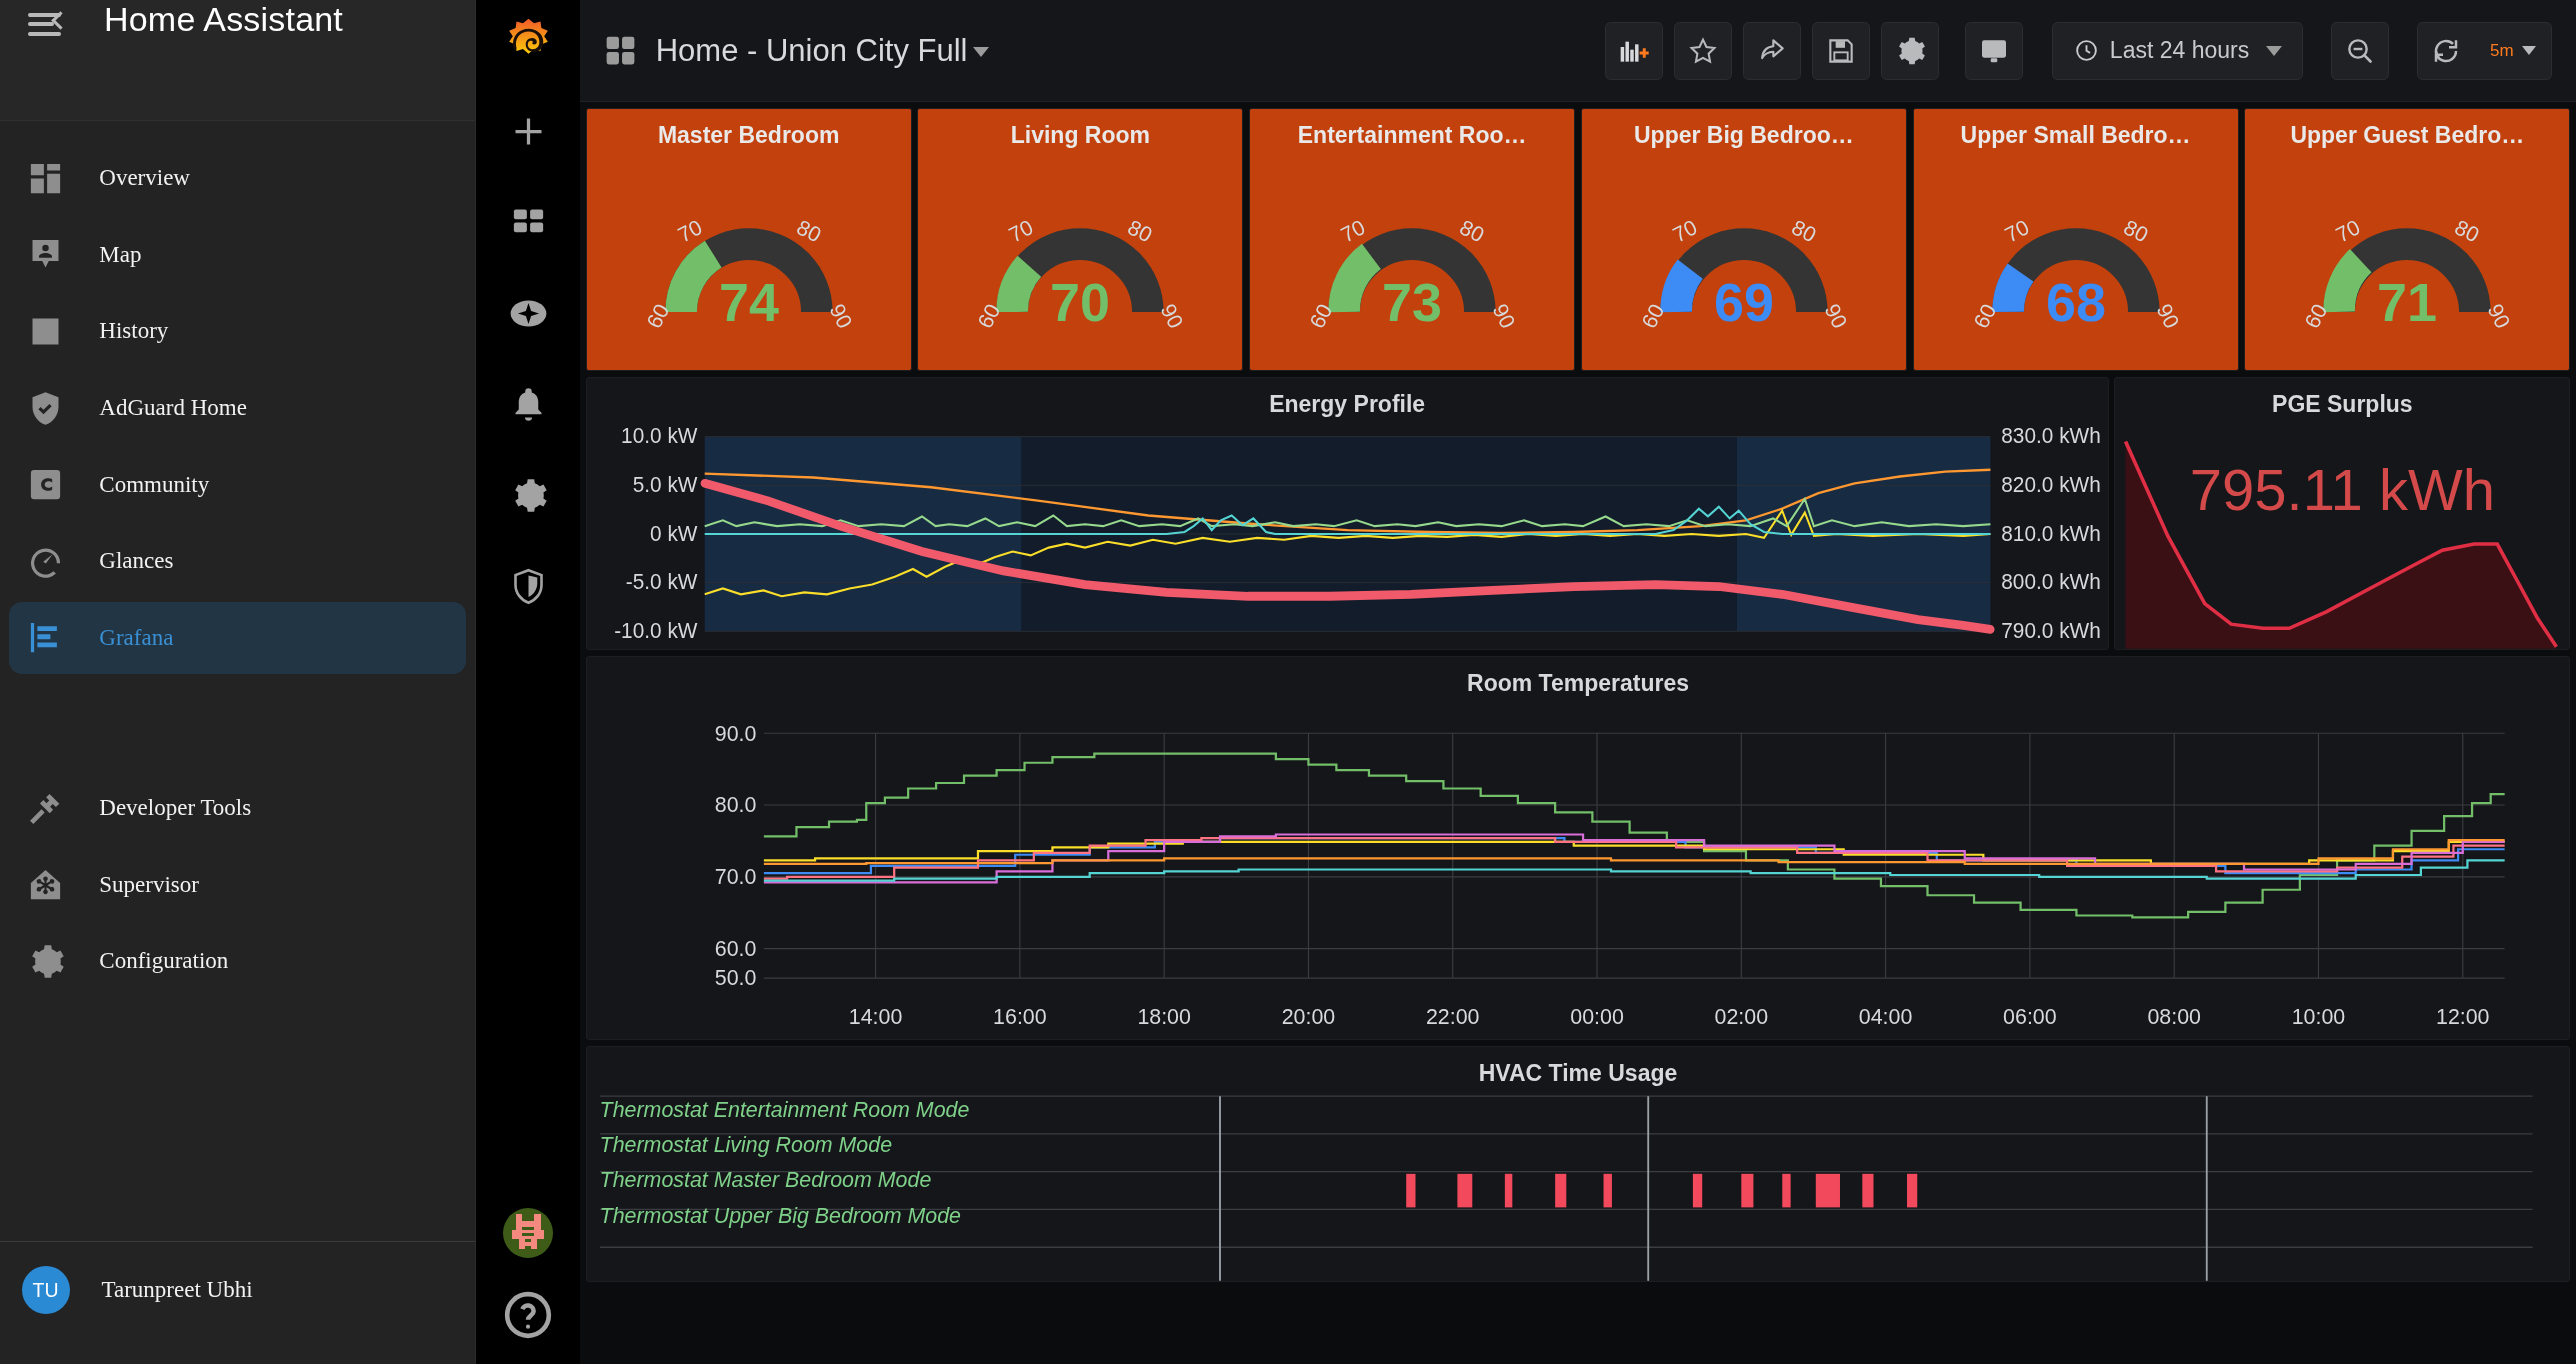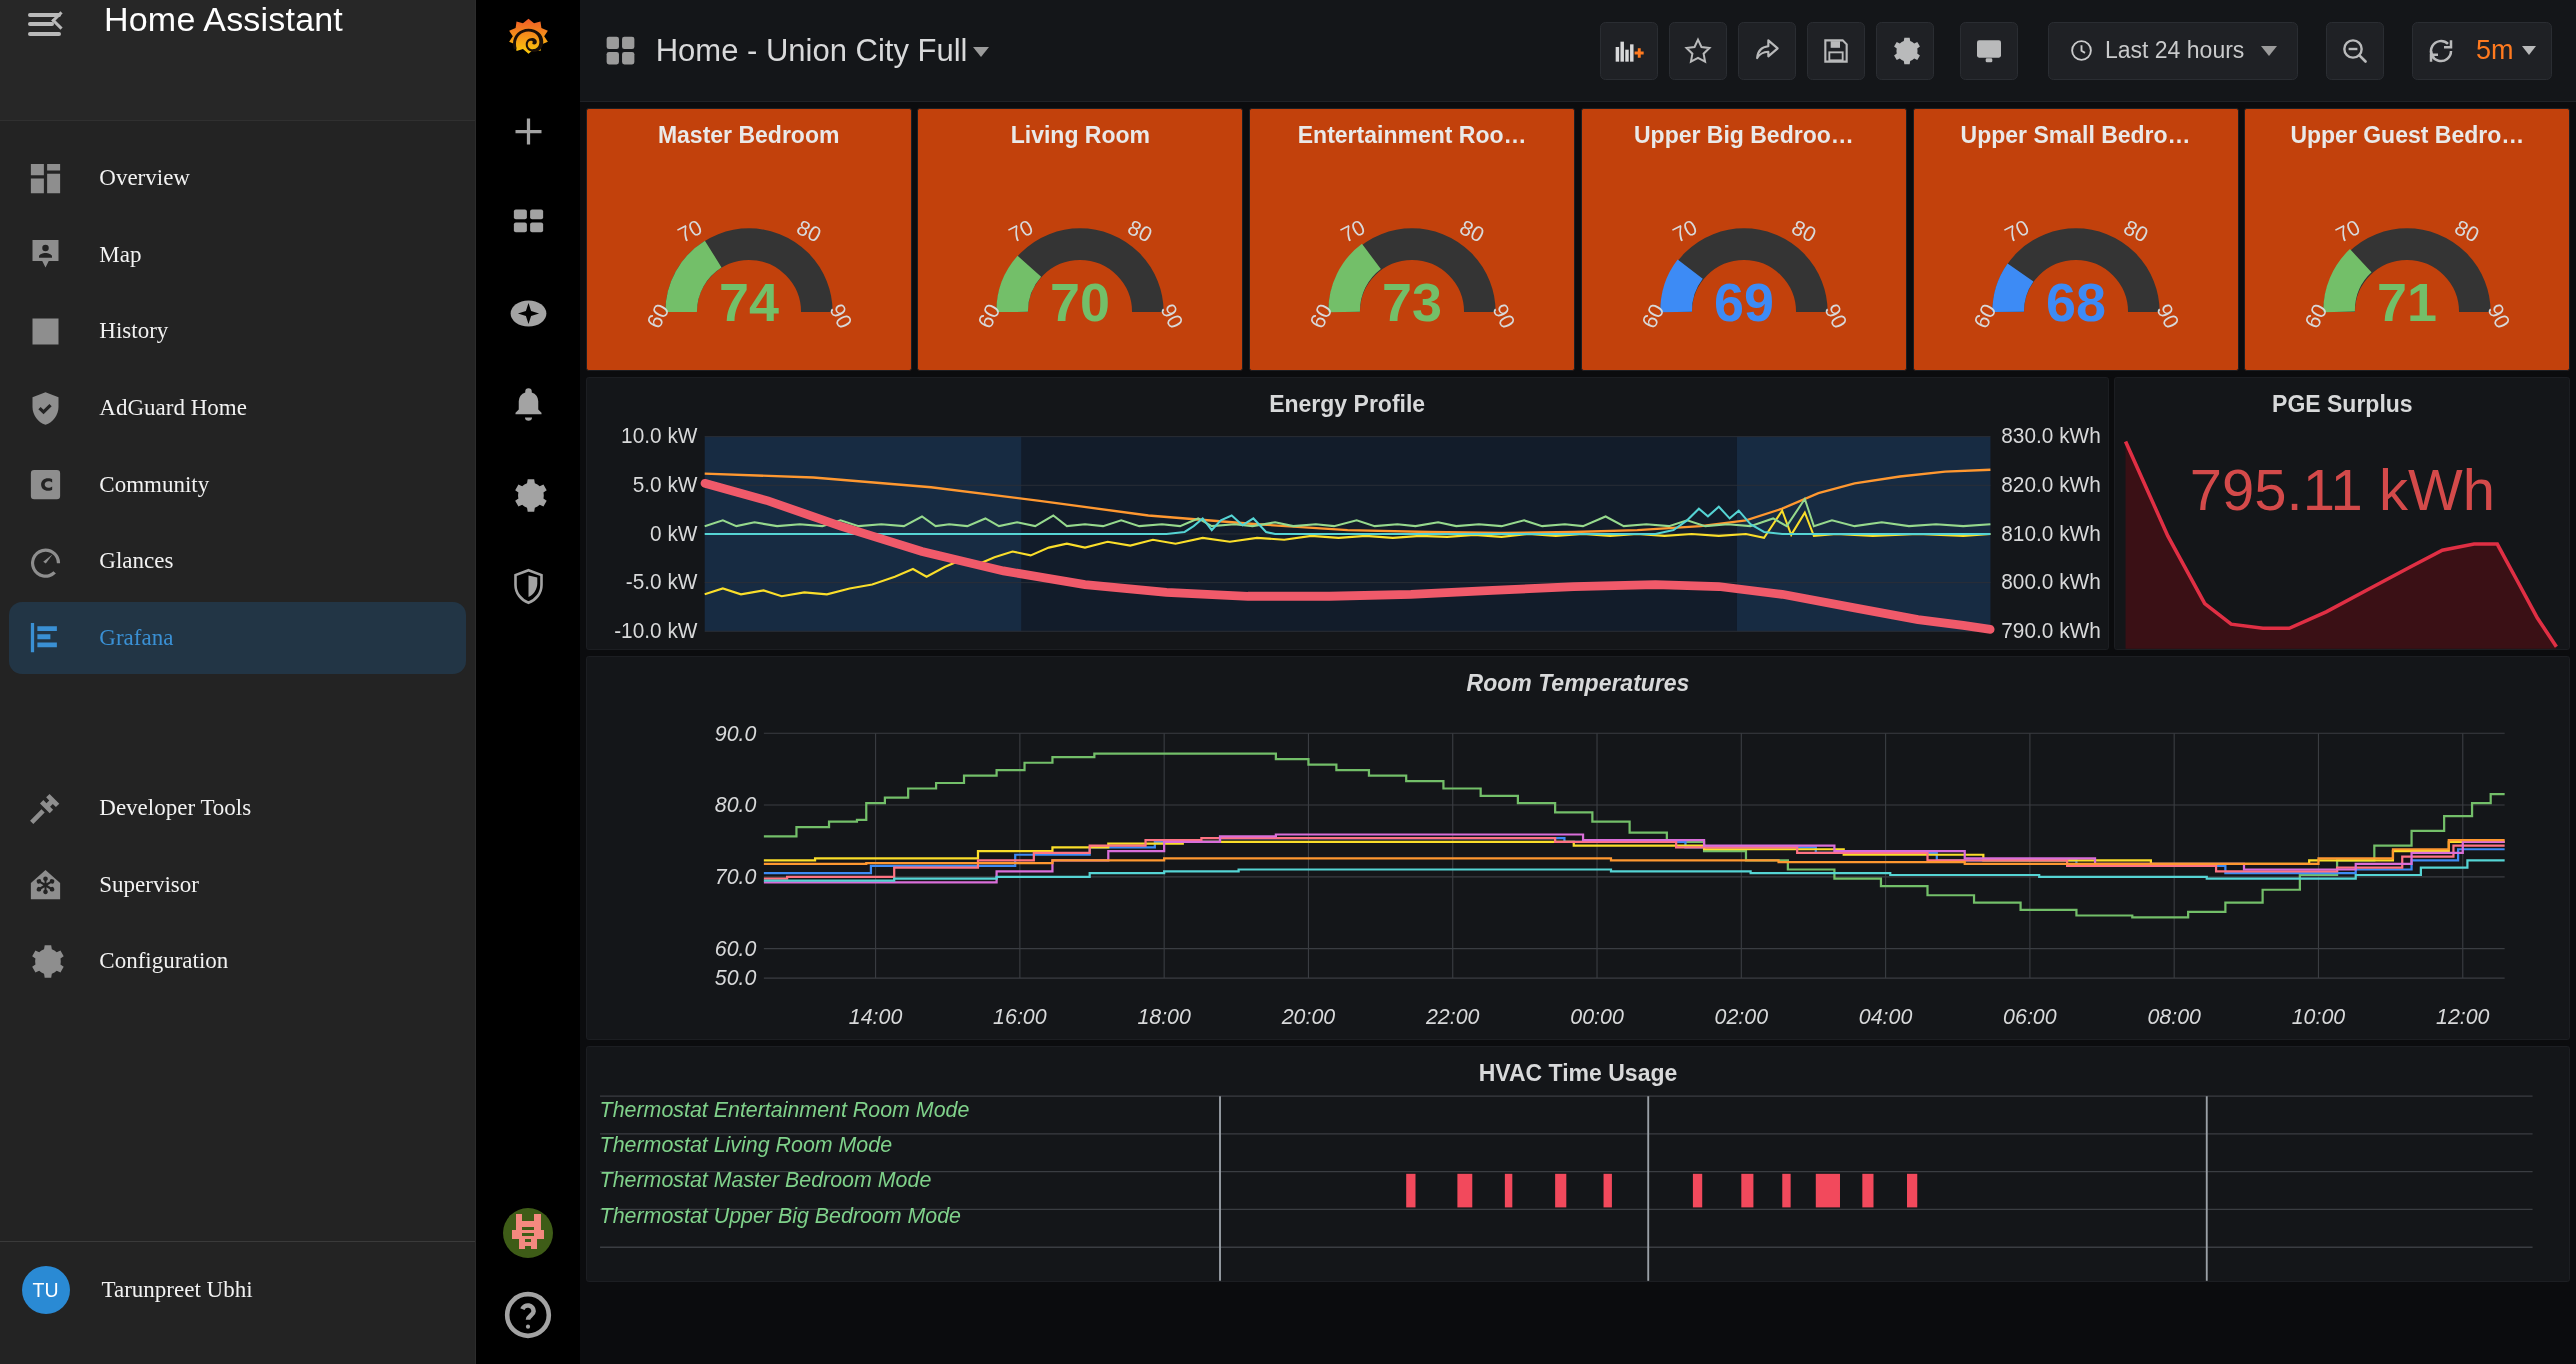--- a/index.html
+++ b/index.html
@@ -106,21 +106,21 @@
     background: #1f2125; border: 0.9px solid #2a2d32;
     display: flex; align-items: center; gap: 11px; cursor: pointer;
   }
   .gf-time .txt { font-size: 23px; color: #c9cacb; white-space: nowrap; }
   .gf-time svg { width: 25px; height: 25px; fill: none; stroke: #c9cacb; stroke-width: 1.8; }
   .gf-refresh-group { display: flex; align-items: stretch; border-radius: 5.6px; overflow: hidden;
     background:#1f2125; border: 0.9px solid #2a2d32; height: 58px; }
   .gf-refresh-btn { width: 56px; display:flex; align-items:center; justify-content:center; cursor:pointer;}
   .gf-refresh-btn svg { width: 30px; height: 30px; fill:none; stroke: #b9babb; stroke-width: 2; }
   .gf-interval { display:flex; align-items:center; gap: 8.4px; padding: 0 15px 0 7.4px; cursor:pointer;}
-  .gf-interval .v { font-size: 27px; color: #ff7a1f; }
+  .gf-interval .v { font-size: 17px; color: #ff7a1f; margin-left: 9px; }
   .gf-interval .c {
     width:0;height:0;border-left:7.4px solid transparent;border-right:7.4px solid transparent;
     border-top:9.3px solid #b9babb;
   }
 
   
   .gf-body { flex: 1 1 auto; overflow: hidden; position: relative; padding: 0; }
 
   
   .gauge-row { display: flex; gap: 5.6px; padding: 5.6px 5.6px 0 5.6px; height: 269px; }
@@ -146,21 +146,21 @@
   .panel-title { font-size: 23px; color:#d8d9da; font-weight:700; text-align:center; padding: 13px 0 5.6px 0; }
   .panel-plot { flex:1 1 auto; position:relative; min-height:0; }
 
   .surplus-big {
     position:absolute; left:0; right:0; top: 78px; text-align:center;
     font-size: 58px; font-weight: 400; color: #d44a4a; z-index: 3;
     white-space: nowrap;
   }
 
   
-  .temps-row { padding: 5.6px 5.6px 0 5.6px; height: 390px; display:flex;font-style:italic; }
+  .temps-row { padding: 5.6px 5.6px 0 5.6px; height: 390px; display:flex; }
   .temps-panel { flex:1 1 auto; background:#141619; border:0.9px solid #1c1e22; border-radius:2.8px;
      display:flex; flex-direction:column; min-width:0;}
 
   
   .hvac-row { padding: 5.6px 5.6px 0 5.6px; height: 242px; display:flex; }
   .hvac-panel { flex:1 1 auto; background:#141619; border:0.9px solid #1c1e22; border-radius:2.8px;
      display:flex; flex-direction:column; min-width:0; overflow:hidden;}
   .hvac-rows { position: relative; flex:1 1 auto; }
   .hvac-label {
     position:absolute; left: 13px; font-size: 21.4px; color: #7fd18a;

